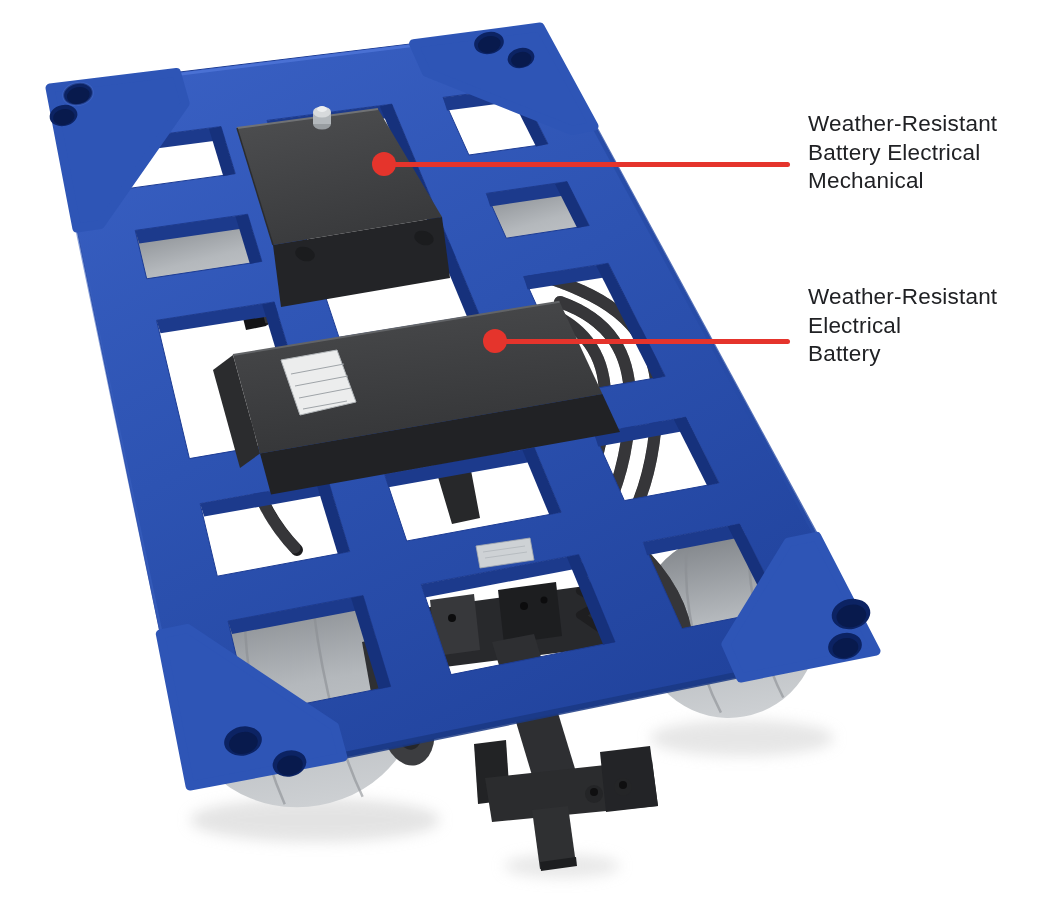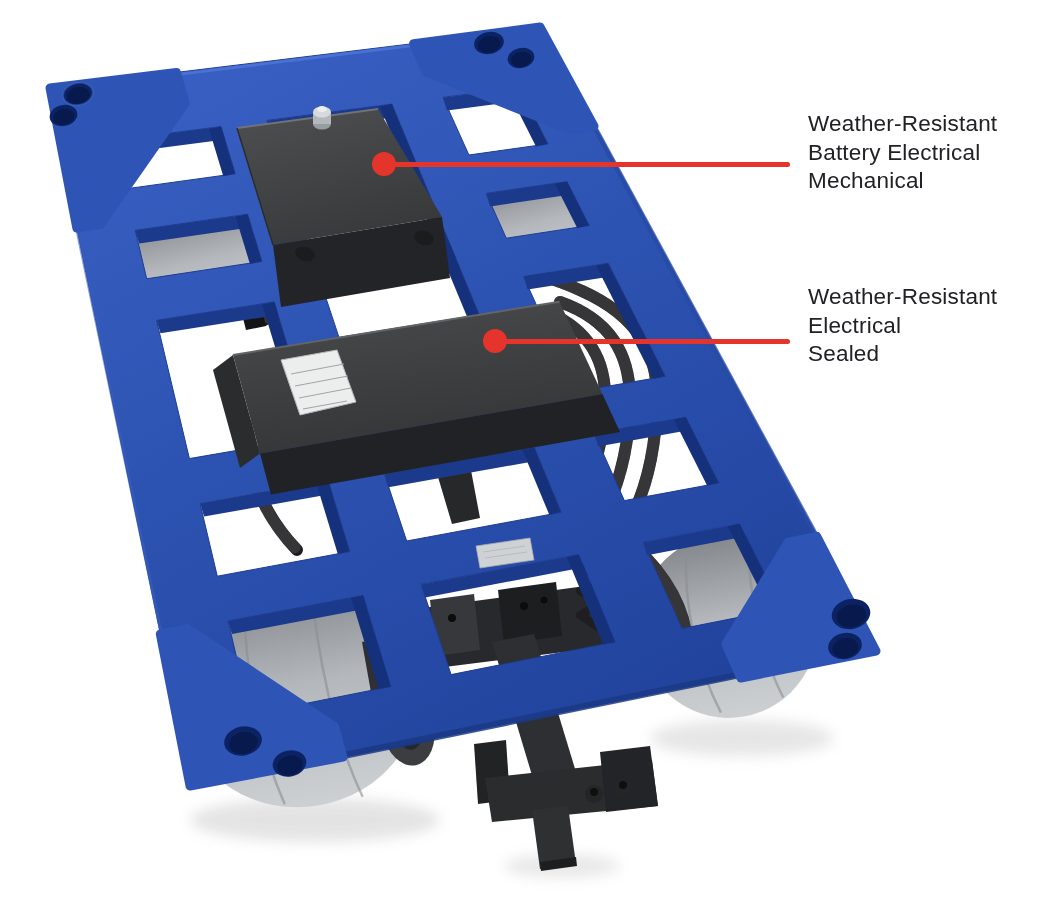--- a/index.html
+++ b/index.html
@@ -256,16 +256,16 @@
     <div>Weather-Resistant</div>
     <div>Battery Electrical</div>
     <div>Mechanical</div>
   </div>
 
   <div class="leader-line" style="left: 495px; top: 338.5px; width: 295px; background: rgb(229, 52, 44);"></div>
   <div class="leader-dot" style="left: 483px; top: 329px; background: rgb(229, 52, 44);"></div>
   <div class="callout-text" style="left: 808px; top: 283px; color: rgb(32, 33, 36);">
     <div>Weather-Resistant</div>
     <div>Electrical</div>
-    <div>Sealed</div>
+    <div>Battery</div>
   </div>
 
 </div>
 
 </body></html>

